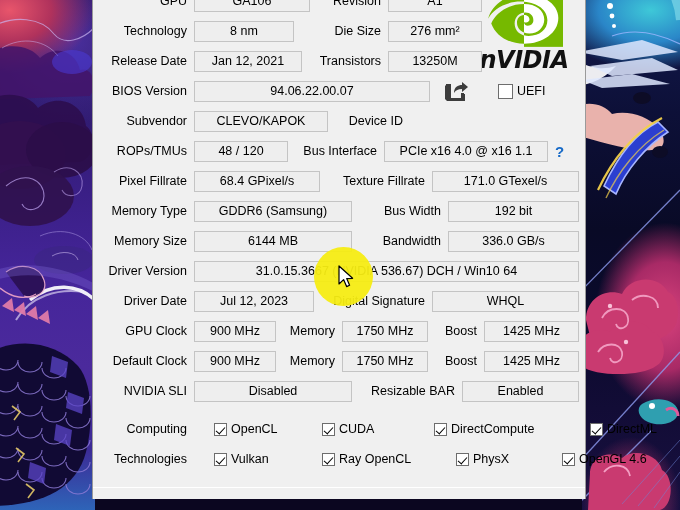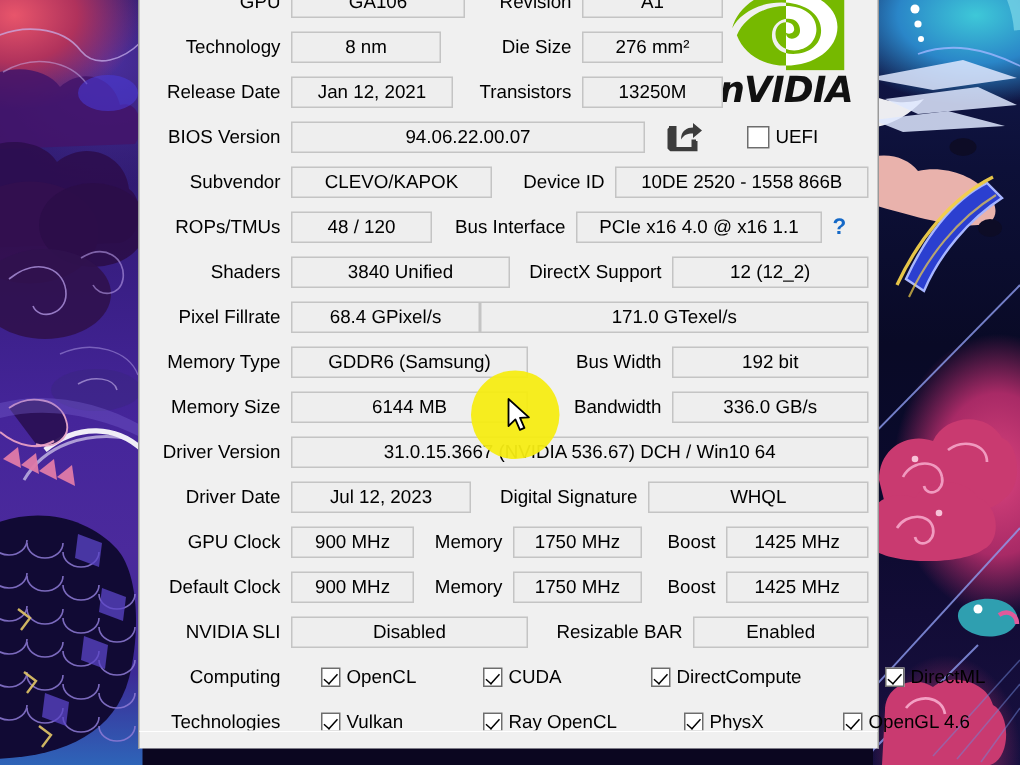--- a/index.html
+++ b/index.html
@@ -79,21 +79,21 @@
   }
   .fld.grow { flex: 1 1 auto; }
   .mid-lbl {
     padding: 0 7px;
     text-align: right;
     font-size: 12.5px;
     flex: none;
   }
 
   
-  .chk-row { display: flex; align-items: center; height: 30px; }
+  .chk-row { display: flex; align-items: flex-end; height: 30px; }
   .chk {
     display: inline-flex; align-items: center;
     margin-right: 4px;
     flex: none;
     margin-left: 20px;
   }
   .chk-box {
     width: 13px; height: 13px;
     border: 1px solid #6d6d6d;
     background: #fff;
@@ -363,41 +363,35 @@
       <span class="chk">
         <span class="chk-box big unchecked"></span>
         <span class="chk-lbl">UEFI</span>
       </span>
     </div>
 
     <div class="row">
       <span class="lbl lbl-w">Subvendor</span>
       <span class="fld" style="width:134px">CLEVO/KAPOK</span>
       <span class="mid-lbl" style="width:82px">Device ID</span>
-      <span class="fld grow">10DE 2520 - 1558 866B</span>
     </div>
 
     <div class="row">
       <span class="lbl lbl-w">ROPs/TMUs</span>
       <span class="fld" style="width:94px">48 / 120</span>
       <span class="mid-lbl" style="width:96px">Bus Interface</span>
       <span class="fld" style="width:164px">PCIe x16 4.0 @ x16 1.1</span>
       <span id="help-q">?</span>
     </div>
 
-    <div class="row">
-      <span class="lbl lbl-w">Shaders</span>
-      <span class="fld" style="width:146px">3840 Unified</span>
-      <span class="mid-lbl" style="width:108px">DirectX Support</span>
-      <span class="fld grow">12 (12_2)</span>
-    </div>
 
     <div class="row">
       <span class="lbl lbl-w">Pixel Fillrate</span>
       <span class="fld" style="width:126px">68.4 GPixel/s</span>
+      <span class="mid-lbl" style="width:112px">Texture Fillrate</span>
       <span class="fld grow">171.0 GTexel/s</span>
     </div>
 
     <div class="row">
       <span class="lbl lbl-w">Memory Type</span>
       <span class="fld" style="width:158px">GDDR6 (Samsung)</span>
       <span class="mid-lbl" style="width:96px">Bus Width</span>
       <span class="fld grow">192 bit</span>
     </div>
 

